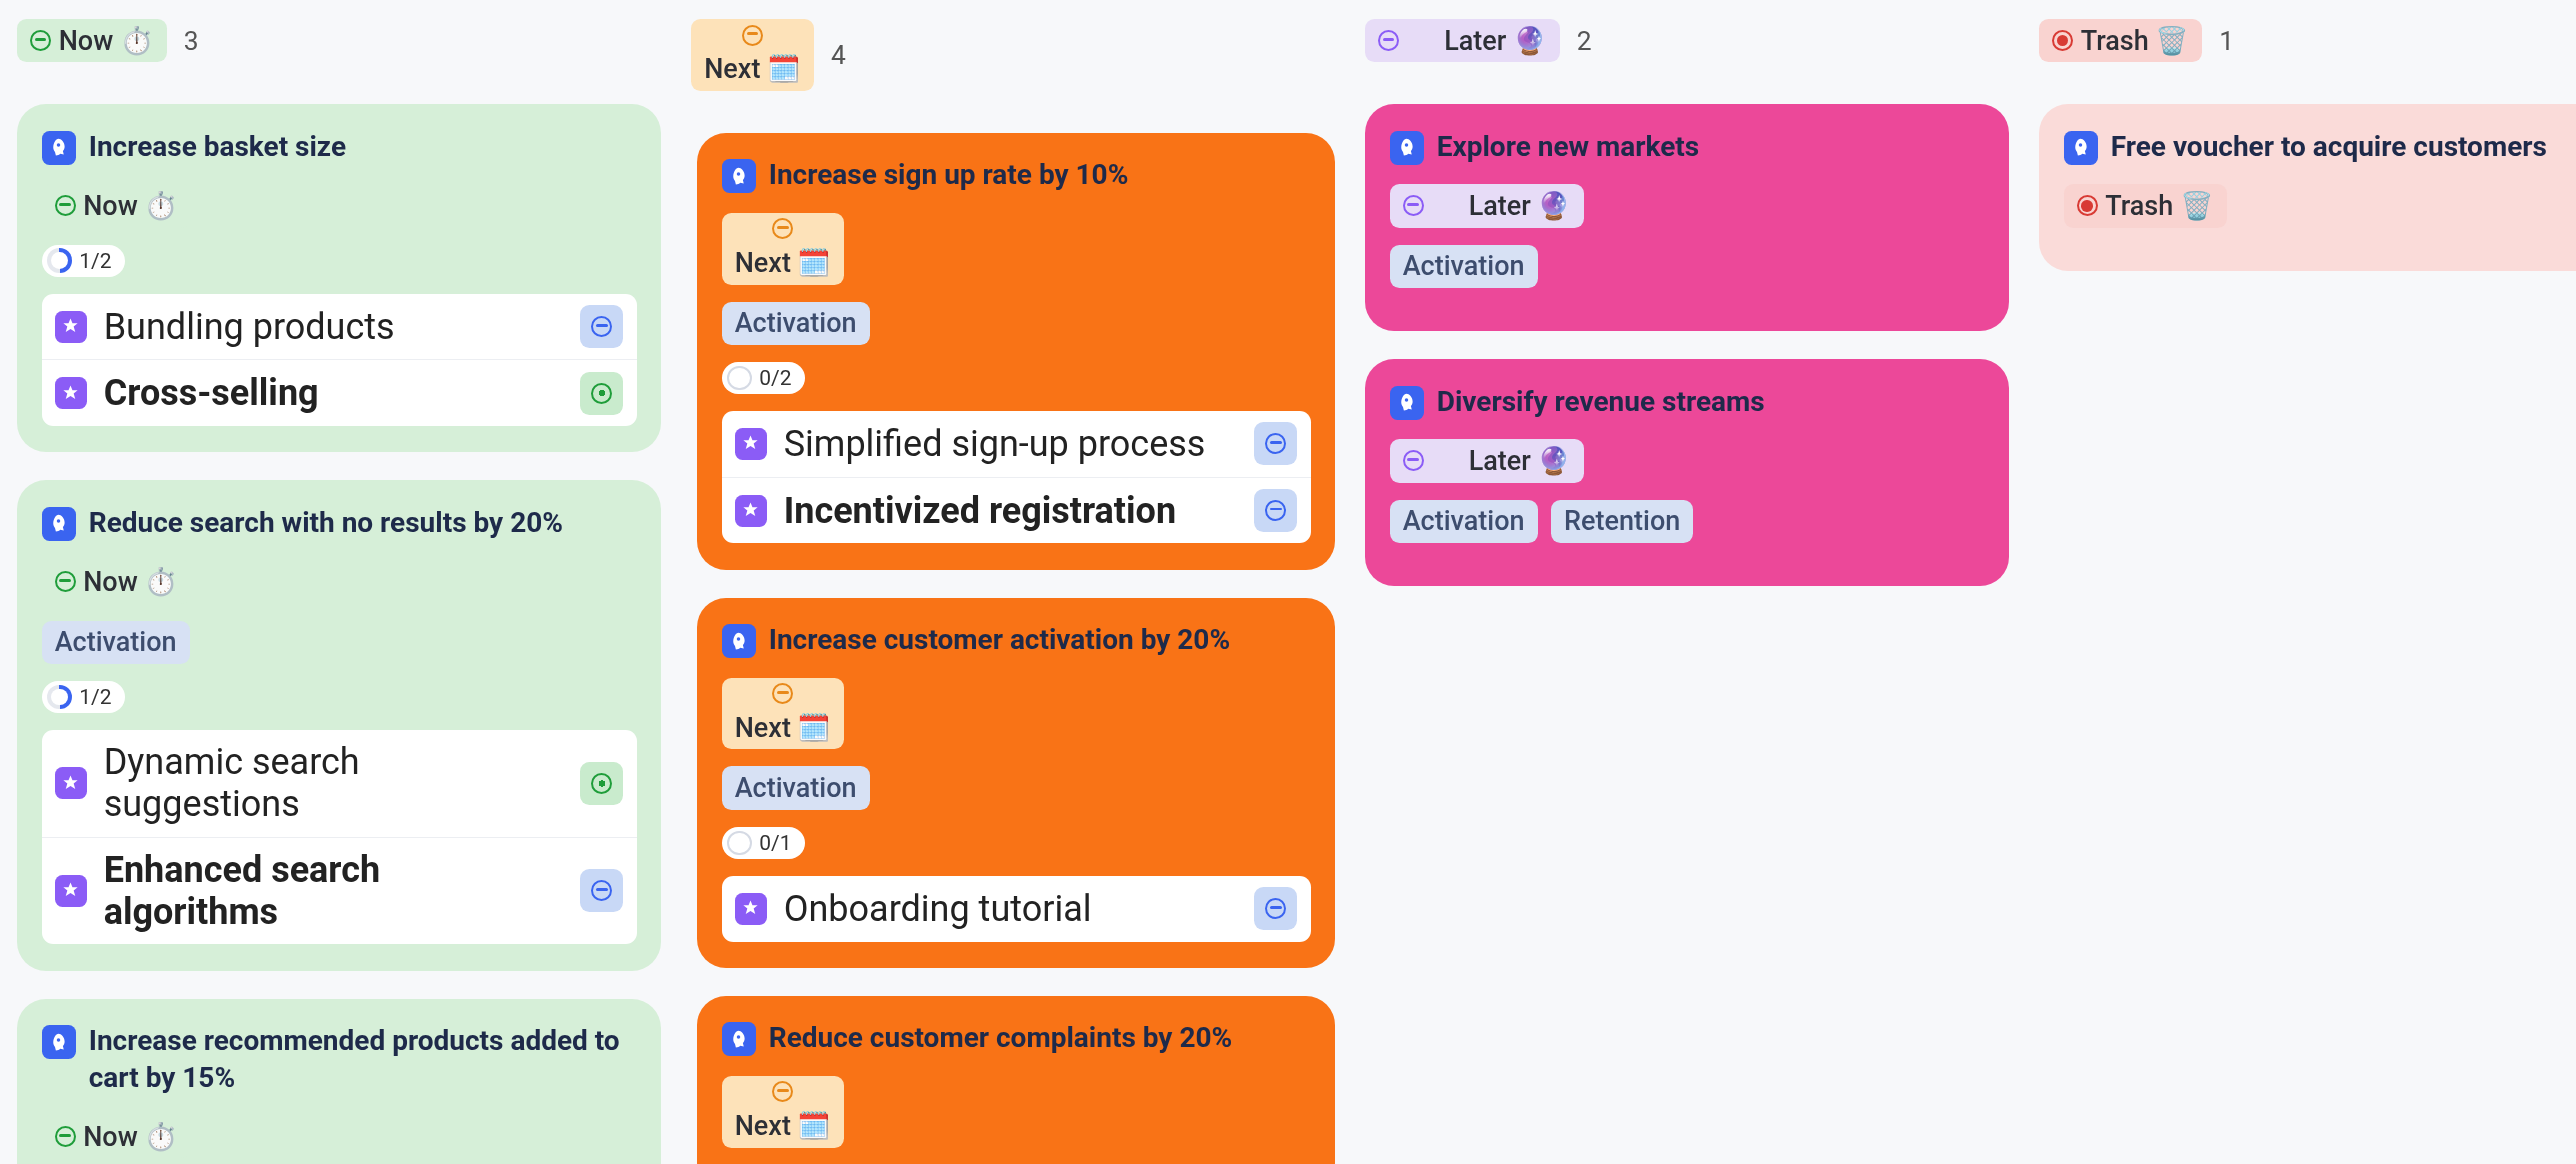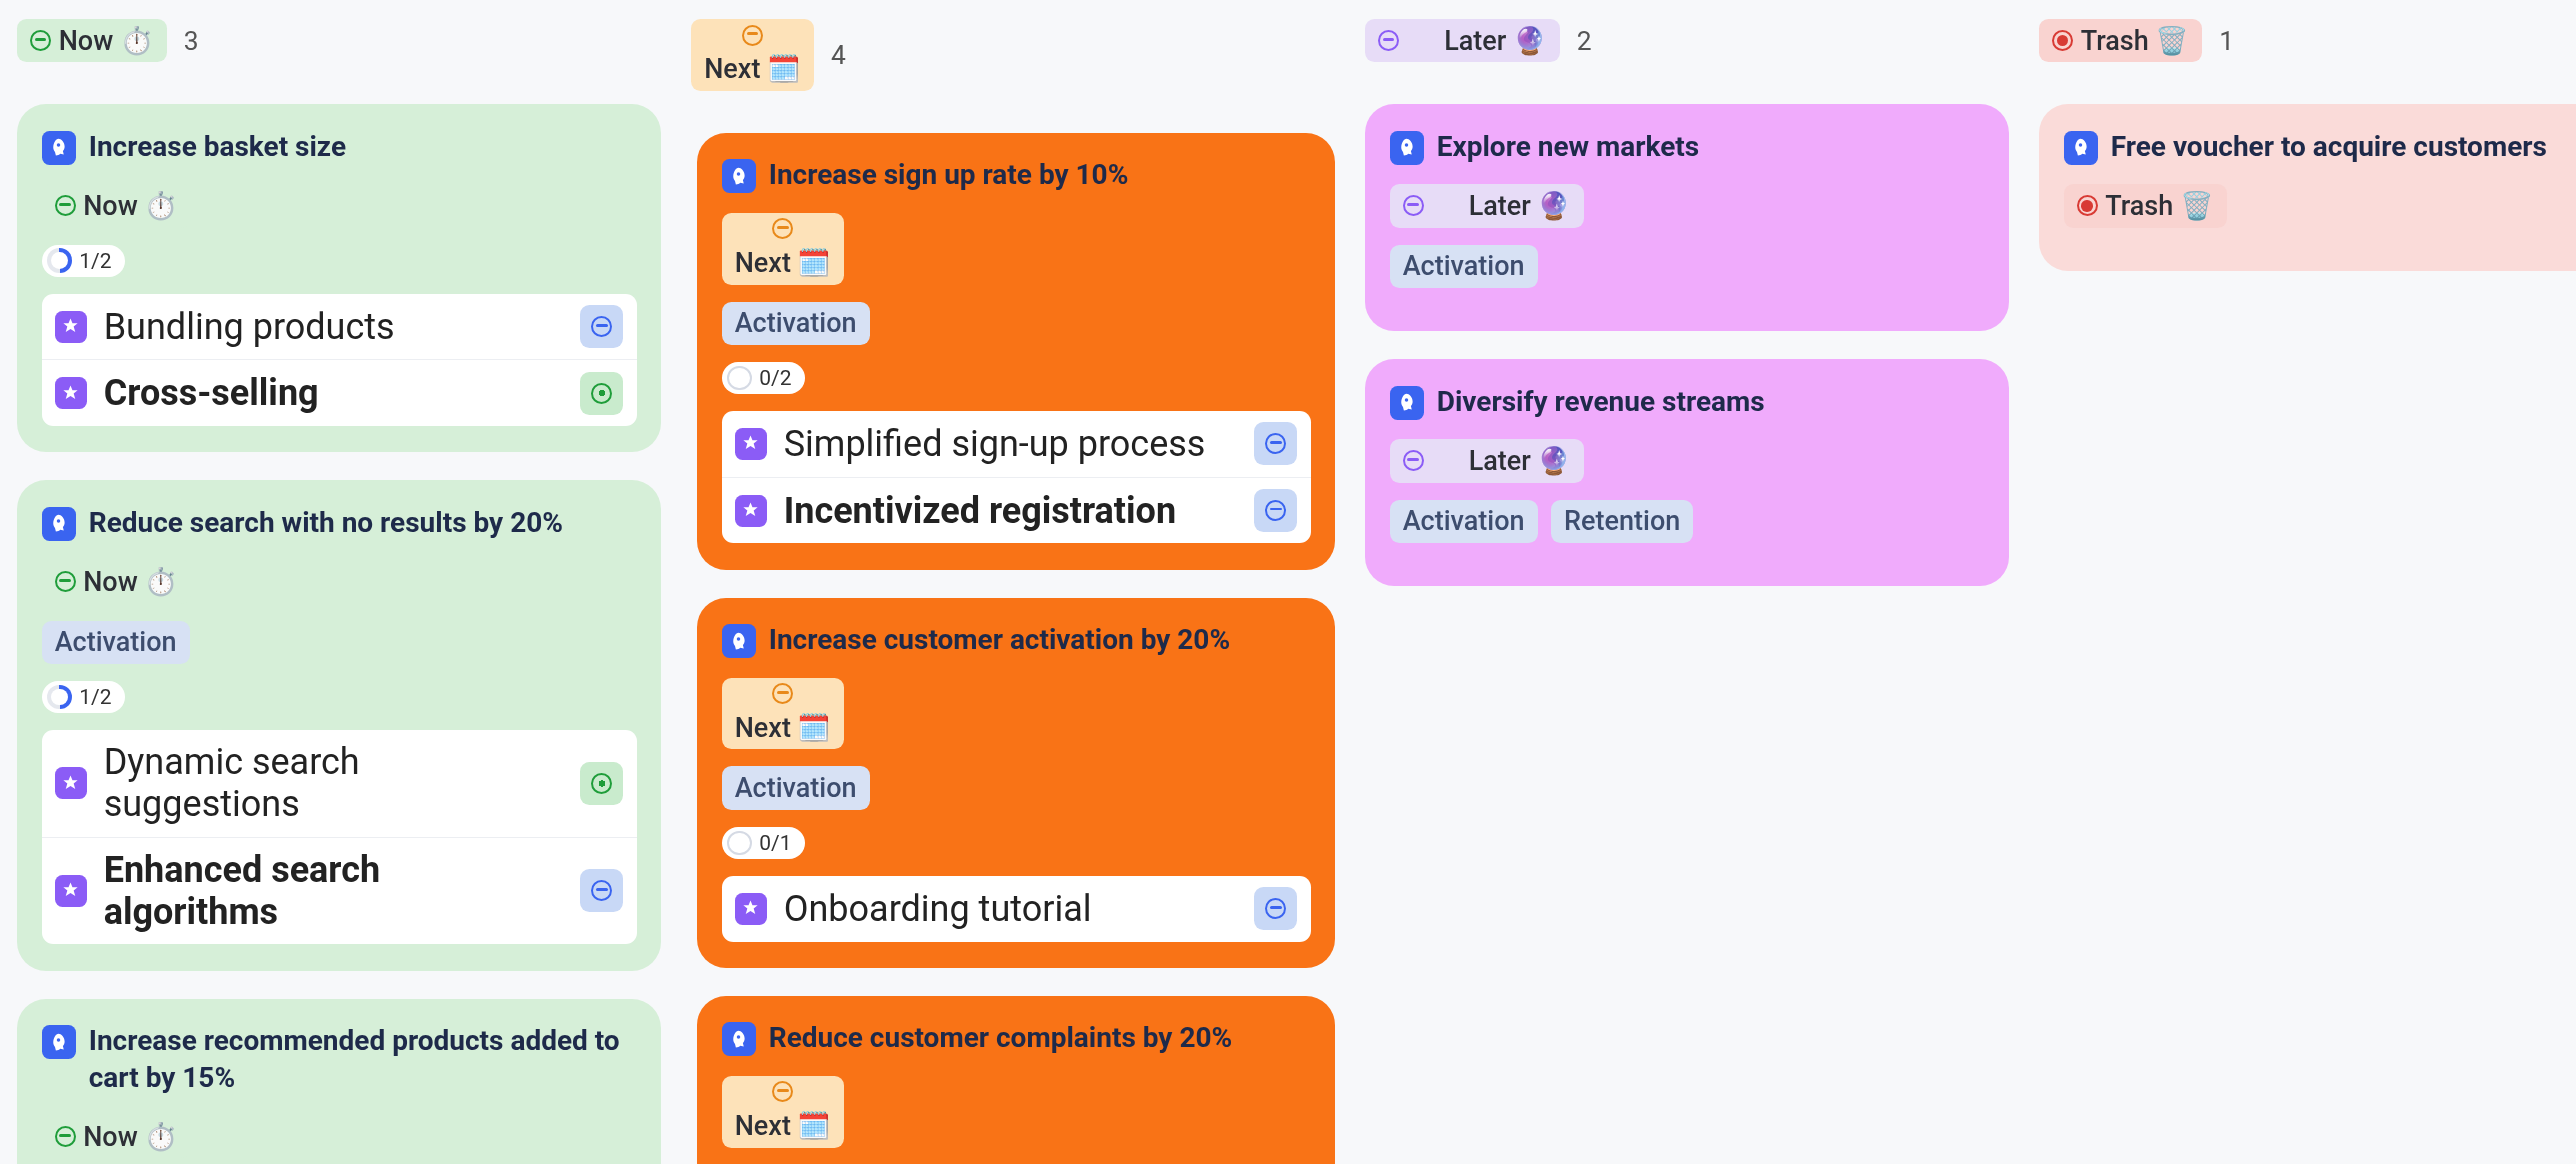--- a/index.html
+++ b/index.html
@@ -45,21 +45,21 @@
 
   .col-count { color:#555; font-size:26.4px; }
 
   .card {
     border-radius: 29px;
     padding: 24.5px 24.5px 26.4px;
     margin-bottom: 28px;
   }
   .card-now   { background:#d6efd8; }
   .card-next  { background:#f97316;margin-left:6px; }
-  .card-later { background:#f0abfc; }
+  .card-later { background:#ec4899; }
   .card-trash { background:#fadbd9; }
 
   .card-title-row {
     display:flex;
     align-items:flex-start;
     gap:13.2px;
     margin-bottom:19px;
   }
   .rocket-badge {
     width:34px;height:34px;

